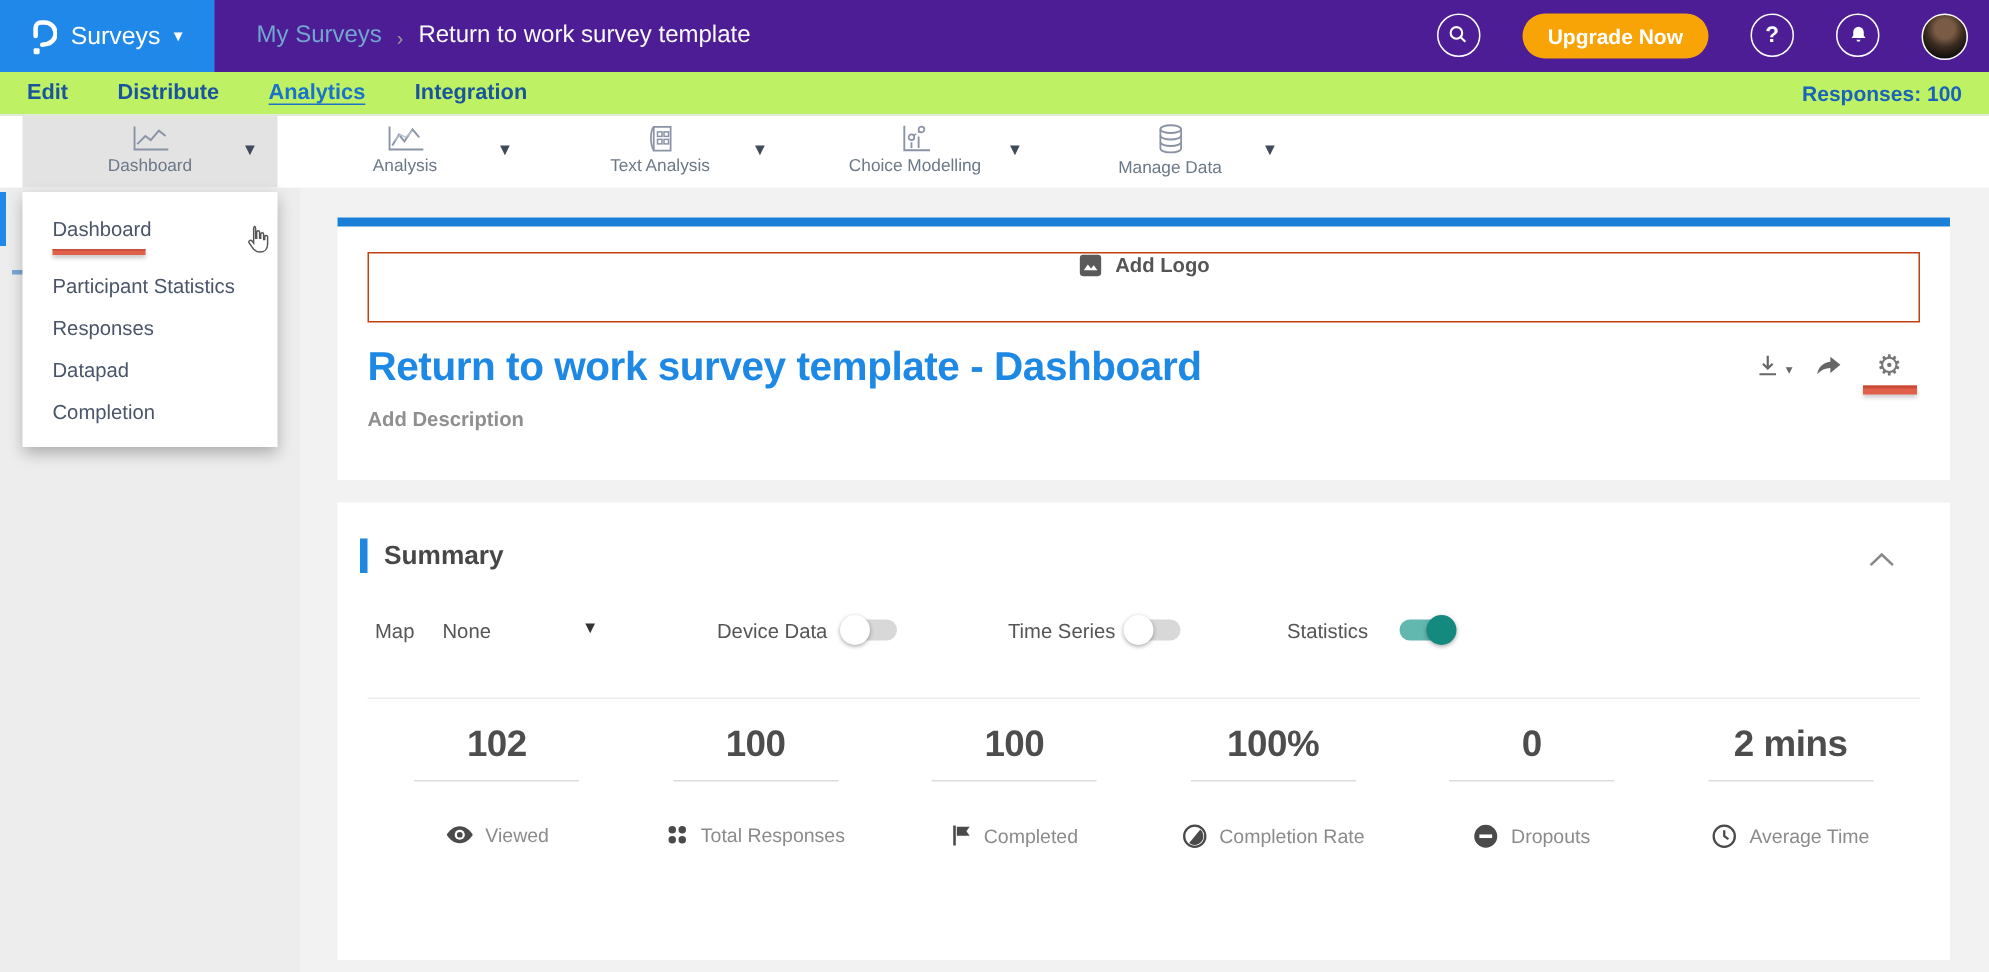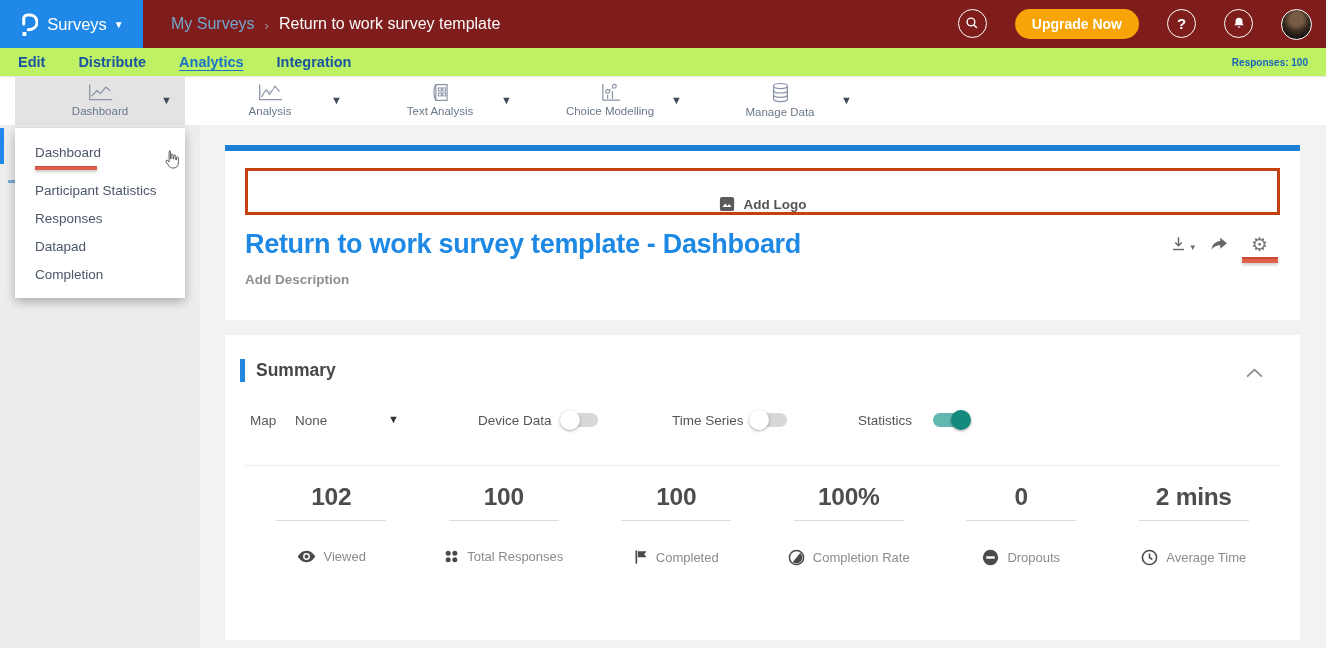--- a/index.html
+++ b/index.html
@@ -5,21 +5,21 @@
   * { margin:0; padding:0; box-sizing:border-box; }
   html,body { width:1326px; height:648px; }
   body {
     font-family:"Liberation Sans","DejaVu Sans",sans-serif;
     background:#f2f2f2; position:relative; overflow:hidden; color:#444;
   }
   svg { display:block; }
 
   
   .app-header { position:absolute; top:0; left:0; width:1326px; height:48px;
-    background:#7f1d1d; display:flex; align-items:center; z-index:20; }
+    background:#4c1d95; display:flex; align-items:center; z-index:20; }
   .logo-block { width:143px; height:48px; background:#2088e8; display:flex;
     align-items:center; justify-content:center; gap:9px; cursor:pointer; }
   .logo-product { color:#fff; font-size:16.5px; }
   .logo-caret { color:#fff; font-size:10px; margin-left:-2px; }
   .breadcrumb { display:flex; align-items:flex-end; gap:10px; margin-left:28px; font-size:16px; }
   .crumb-parent { color:#74a5cf; cursor:pointer; }
   .crumb-sep { color:#9a9a9a; font-size:13px; }
   .crumb-current { color:#fafafa; }
   .header-right { margin-left:auto; display:flex; align-items:flex-start; gap:28px; margin-right:14px; }
   .icon-circle { width:29px; height:29px; border:1.6px solid #fff; border-radius:50%;
@@ -29,21 +29,21 @@
     font-family:inherit; font-size:14px; height:30px; padding:0 17px; border-radius:16px; cursor:pointer; }
   .avatar { width:31px; height:31px; border-radius:50%; border:1.6px solid #fff; cursor:pointer;
     background:radial-gradient(circle at 50% 32%, #7a5c46 0 26%, #3a2b20 50%, #12100d 78%); }
 
   
   .nav-row { position:absolute; top:48px; left:0; width:1326px; height:29px; background:#bef264;
     border-bottom:1px solid #e6e6e6; display:flex; align-items:center; z-index:15; }
   .nav-item { font-size:14.5px; font-weight:bold; color:#1a549d; margin-left:33px; cursor:pointer; }
   .nav-item:first-child { margin-left:18px; }
   .nav-item.active { color:#1a73c9; text-decoration:underline; text-underline-offset:3px; }
-  .responses-label { margin-left:auto; margin-right:18px; font-size:10px; font-weight:bold; color:#1a63b8; }
+  .responses-label { margin-left:auto; margin-right:18px; font-size:14px; font-weight:bold; color:#1a63b8; }
 
   
   .toolbar { position:absolute; top:77px; left:0; width:1326px; height:48px; background:#fff; z-index:14; }
   .tb-group { position:absolute; top:0; height:48px; width:170px; cursor:pointer; }
   .tb-stack { position:absolute; left:0; right:0; top:5px; display:flex; flex-direction:column; align-items:center; }
   .tb-label { font-size:11.5px; color:#6b7886; margin-top:2px; white-space:nowrap; }
   .tb-caret { position:absolute; right:13px; top:17px; font-size:11px; color:#3f4a5a; cursor:pointer; }
   .tb-selected { background:#e3e3e3; }
 
   
@@ -57,21 +57,21 @@
   .dd-item { padding:9px 20px 4px; font-size:13.5px; color:#4a5568; cursor:pointer; }
   .dd-underline { height:4px; width:62px; margin:2px 0 4px 20px; background:#e0604b;
     box-shadow:0 2px 3px rgba(0,0,0,.22); border-top:1px solid #c44e3c; }
   .cursor-icon { position:absolute; left:161px; top:149px; z-index:31; }
 
   
   .card { position:absolute; left:225px; width:1075px; background:#fff; }
   .card1 { top:145px; height:175px; }
   .blue-topbar { position:absolute; top:0; left:0; right:0; height:6px; background:#1a7fd6; }
   .logo-box { position:absolute; left:20px; right:20px; top:23px; height:47px;
-    border:3px solid #c2410c; display:flex; align-items:flex-end; justify-content:center;
+    border:1px solid #c2410c; display:flex; align-items:flex-start; justify-content:center;
     gap:9px; color:#555; font-size:13.5px; font-weight:bold; cursor:pointer; }
   .survey-title { position:absolute; left:20px; top:84px; font-size:27px; font-weight:bold;
     color:#1e88e5; letter-spacing:-.3px; cursor:pointer; }
   .add-desc { position:absolute; left:20px; top:127px; font-size:13.5px; font-weight:bold;
     color:#8f8f8f; cursor:pointer; }
   .title-icons { position:absolute; right:32px; top:90px; display:flex; gap:22px; align-items:flex-start; }
   .ti { cursor:pointer; position:relative; }
   .dl-caret { font-size:9px; color:#666; position:absolute; right:-8px; bottom:1px; }
   .gear-glyph { font-family:"DejaVu Sans",sans-serif; font-size:19px; color:#777; line-height:18px; }
   .gear-underline { position:absolute; left:-9px; top:22px; width:36px; height:6px; background:#e0604b;

